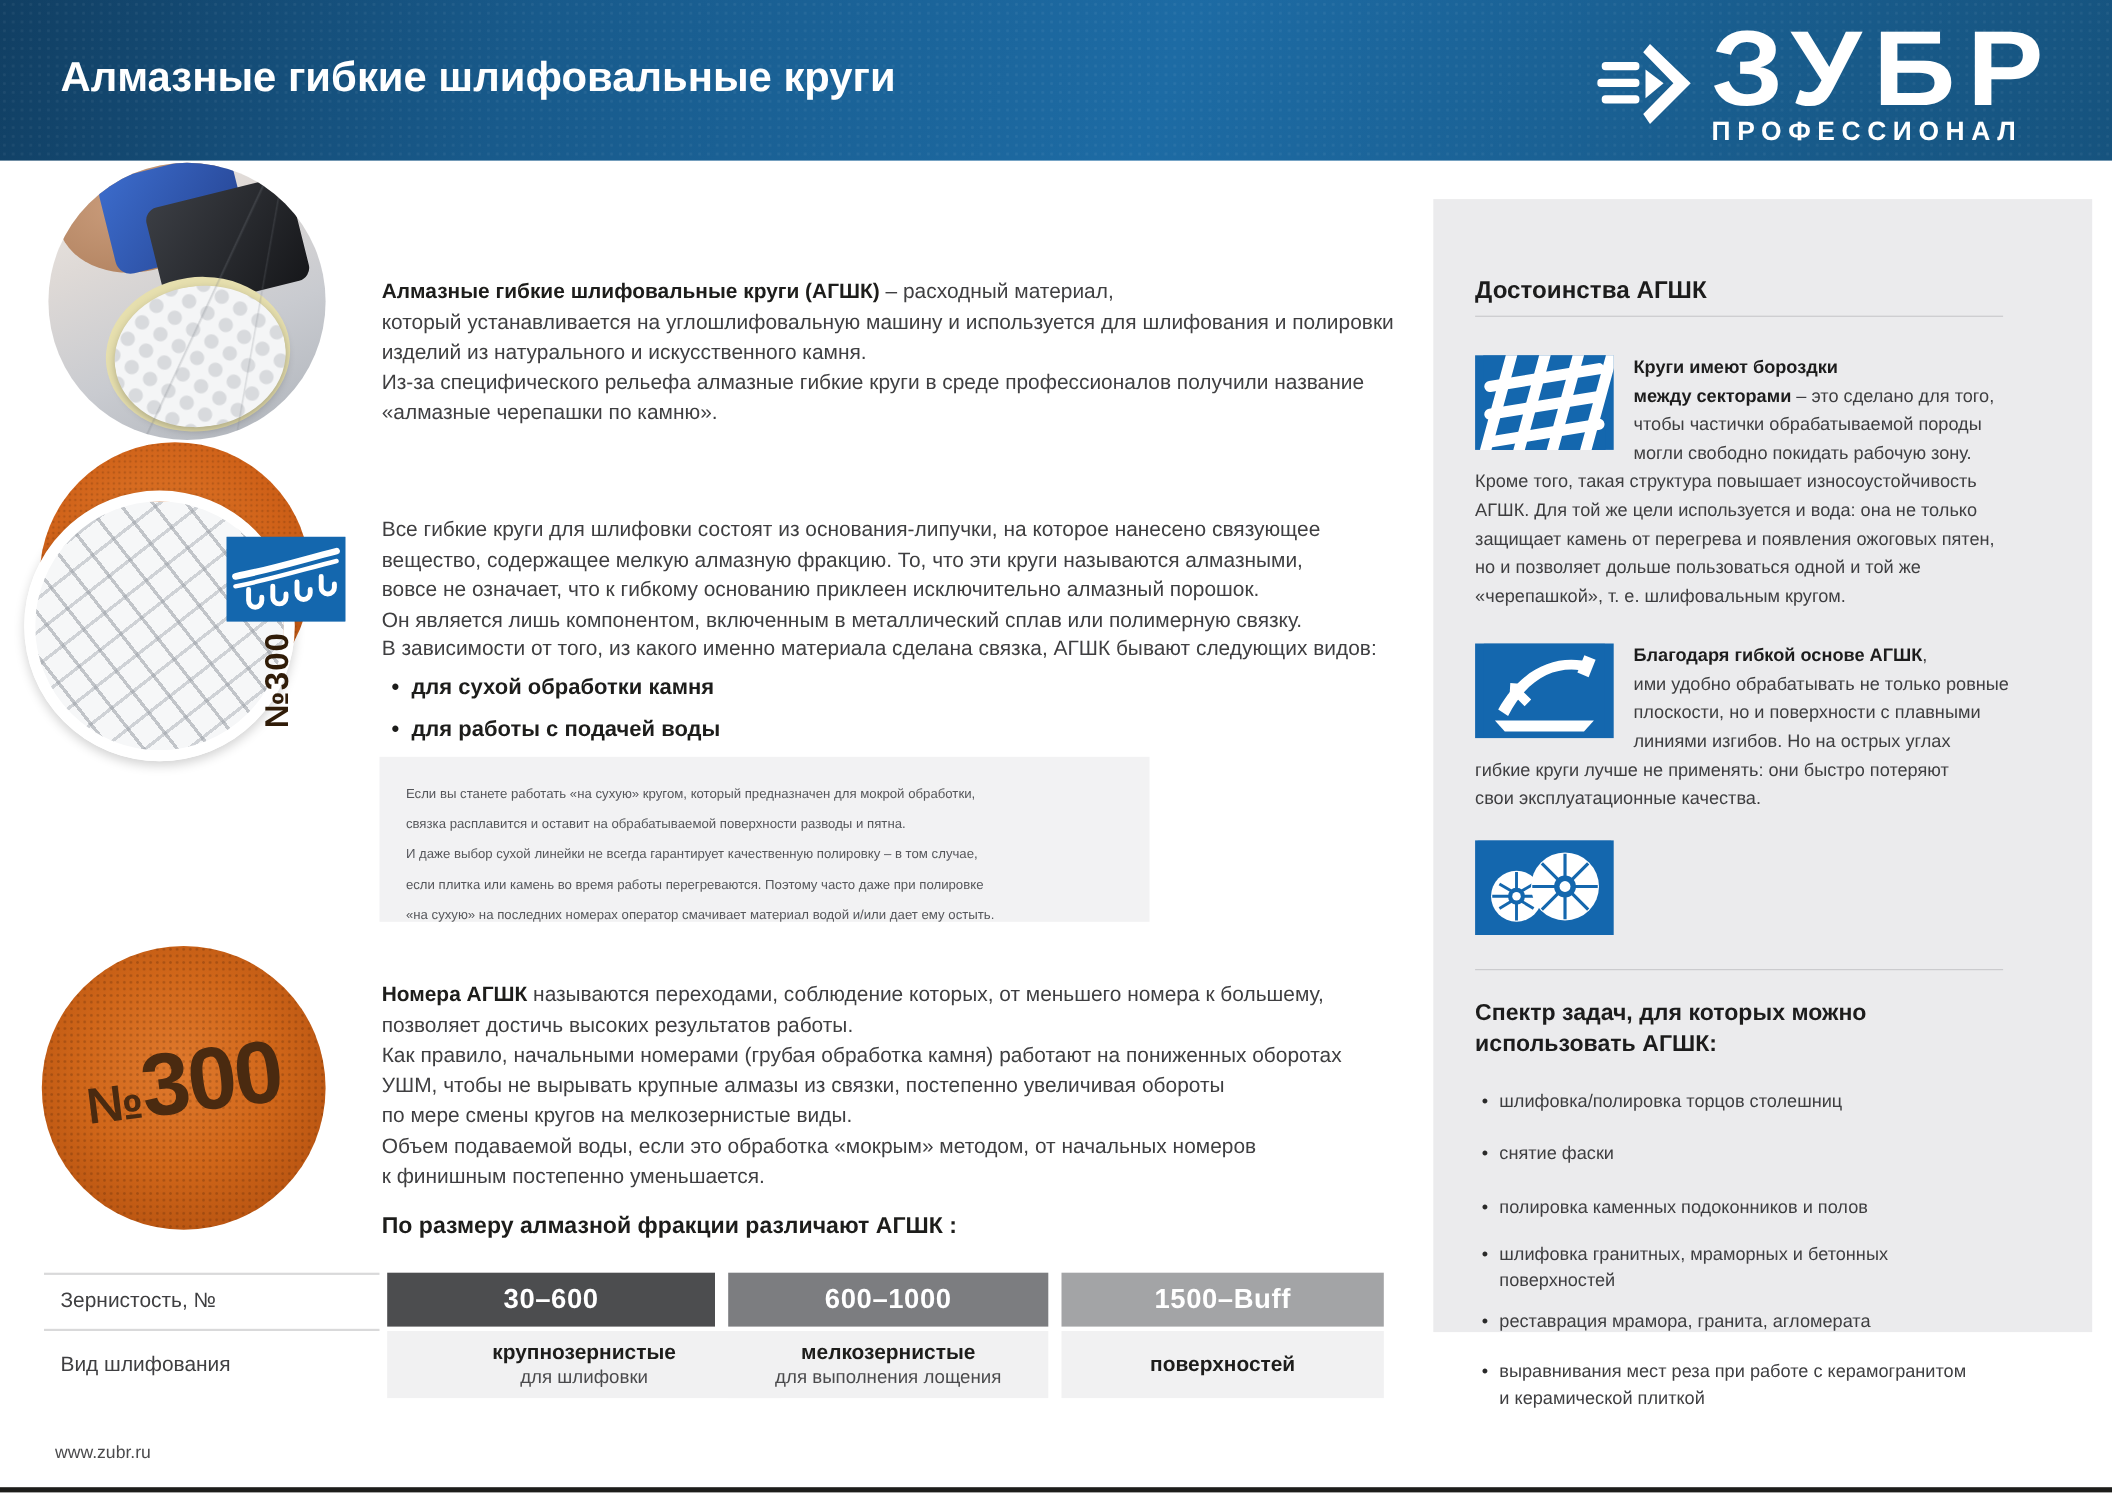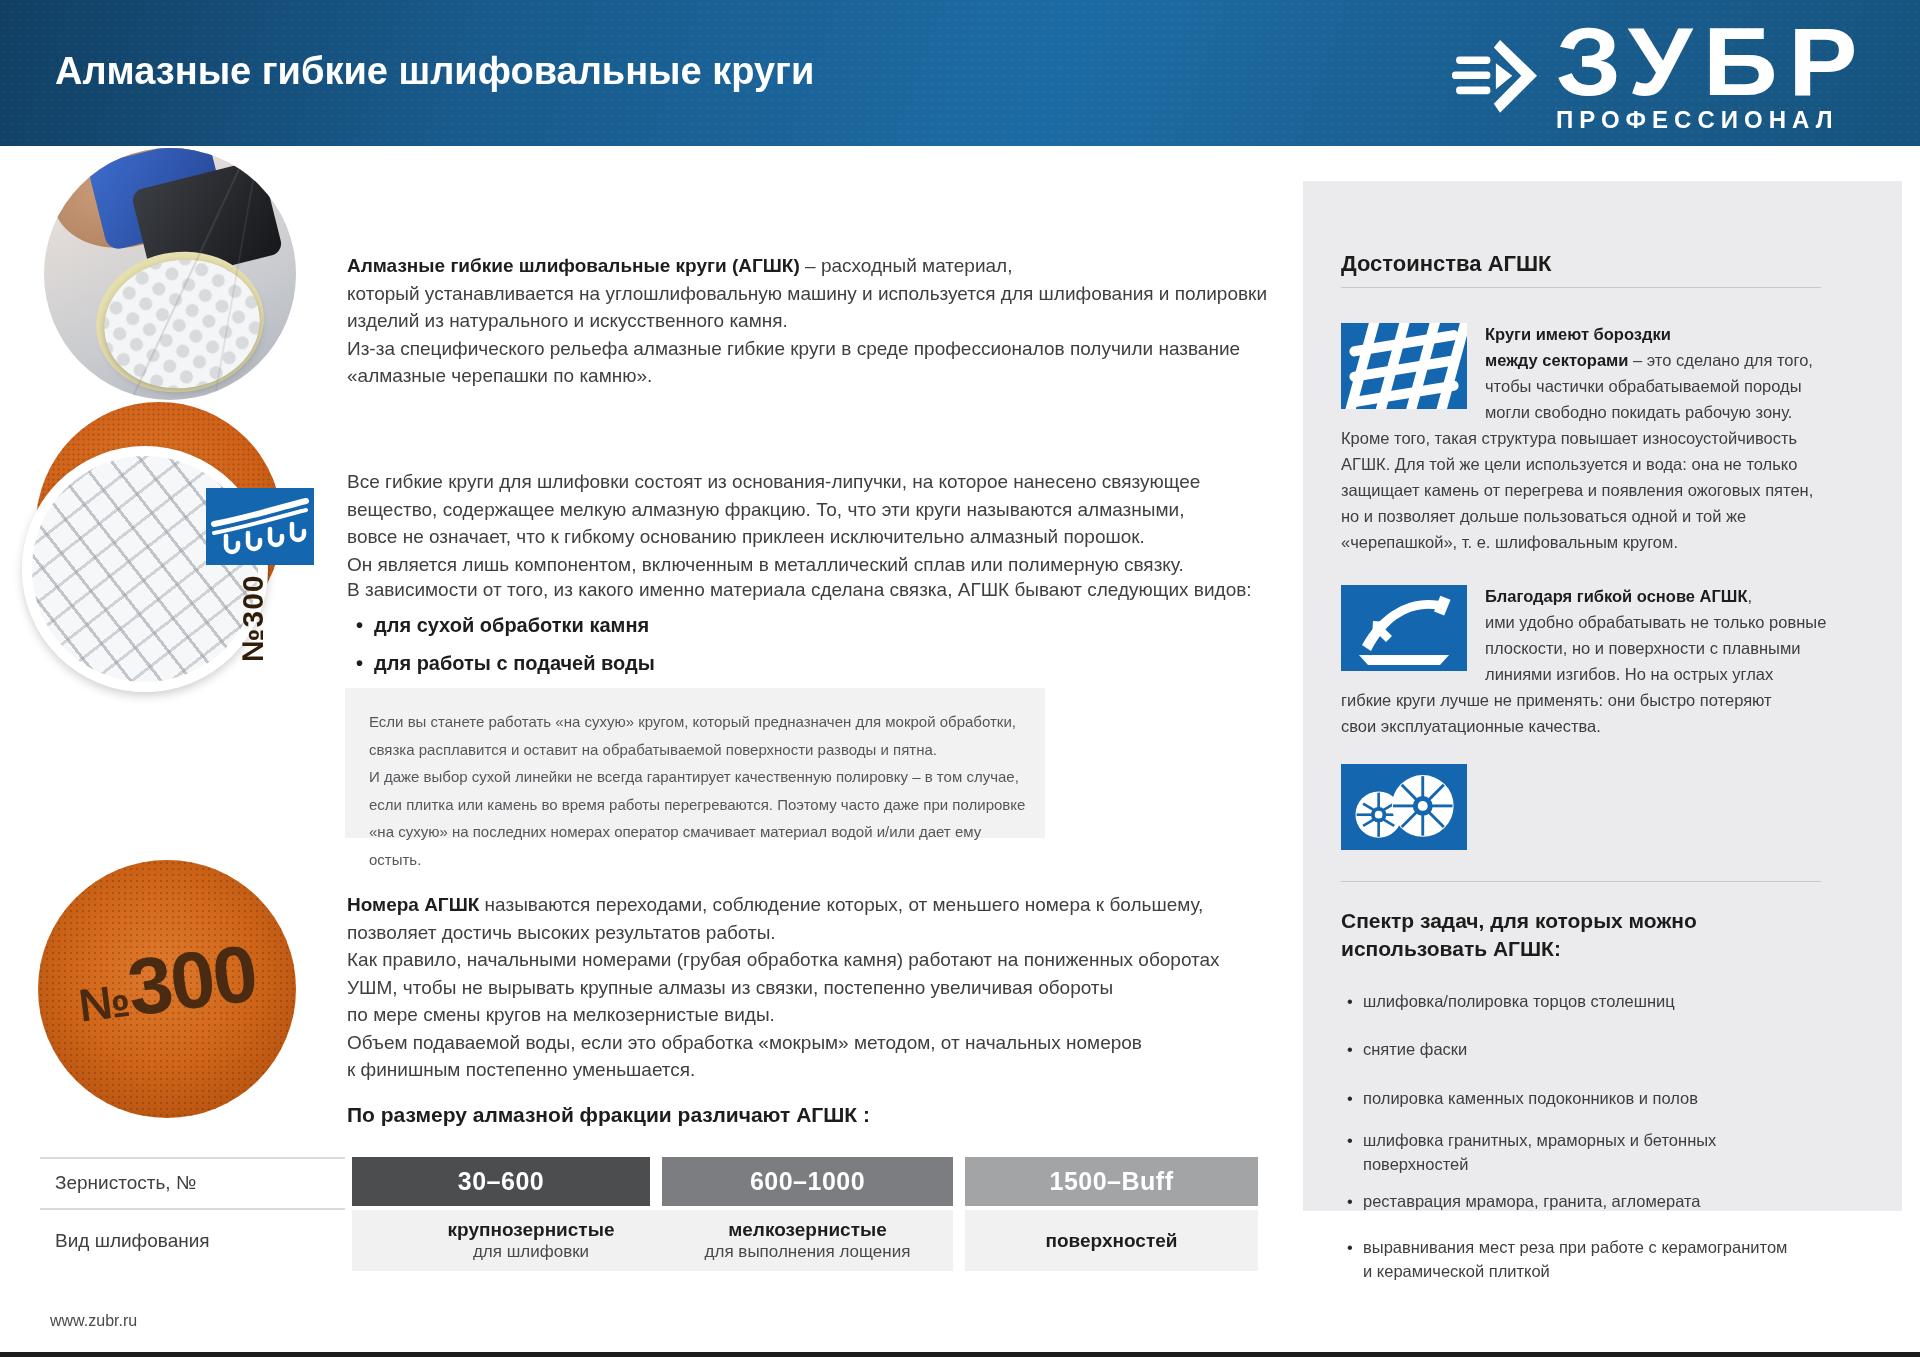--- a/index.html
+++ b/index.html
@@ -66,21 +66,21 @@
   .body-text{position:absolute;left:347px;width:950px;font-size:19px;line-height:27.5px;
       white-space:pre-line;color:#3f3f41;}
   .body-text b{color:#1d1d1b;}
   .p-intro{top:252px;}
   .p-composition{top:468px;}
   .p-kinds-lead{top:576px;}
   .kind{position:absolute;left:352px;width:600px;font-size:20px;font-weight:700;color:#1d1d1b;
       padding-left:22px;}
   .kind::before{content:"\2022";position:absolute;left:4px;color:#1d1d1b;}
   .note-box{position:absolute;left:345px;top:688px;width:700px;height:150px;background:#f2f2f3;box-sizing:border-box;}
-  .note-text{margin:20px 0 0 24px;width:660px;font-size:15px;line-height:27.5px;color:#56575b;white-space:pre-line;}
+  .note-text{margin:20px 0 0 24px;width:660px;font-size:12px;line-height:27.5px;color:#56575b;white-space:pre-line;}
   .p-numbers{top:891px;}
 
   
   .table-title{position:absolute;left:347px;top:1103px;font-size:21px;font-weight:700;color:#1d1d1b;}
   .tbl-rule{position:absolute;left:40px;width:305px;height:2px;background:#d9d9da;}
   .tbl-label{position:absolute;left:55px;font-size:19px;color:#3f3f41;}
   .hcell{position:absolute;top:1157px;height:49px;display:flex;align-items:center;justify-content:center;
       color:#fff;font-size:25px;font-weight:700;letter-spacing:.5px;}
   .bcell{position:absolute;top:1210px;height:61px;background:#f1f1f2;display:flex;flex-direction:column;
       align-items:center;justify-content:center;}

